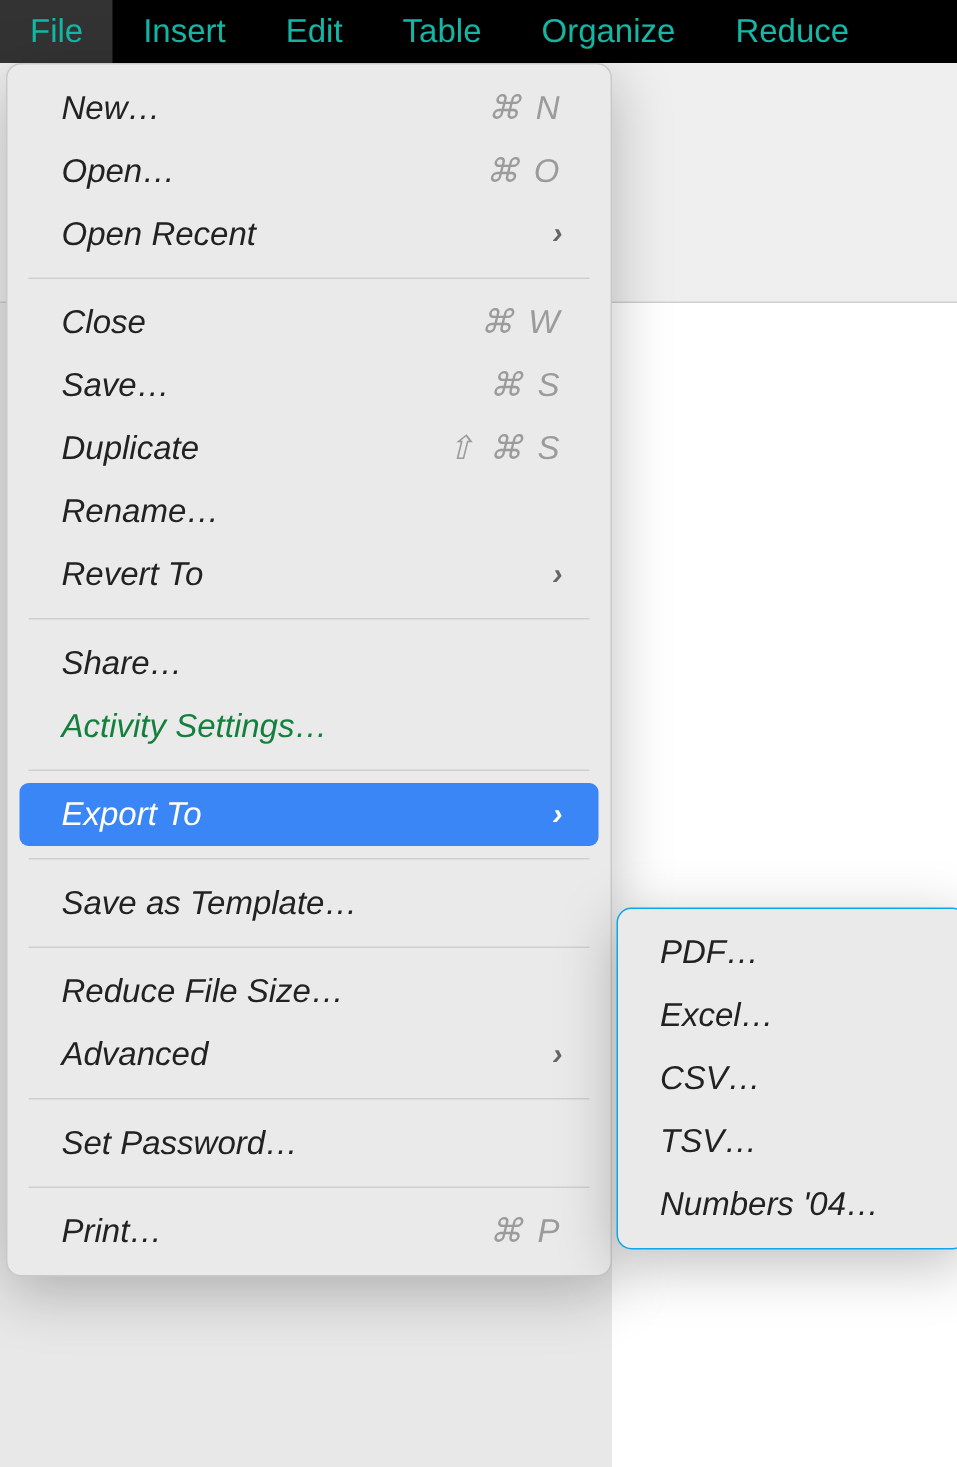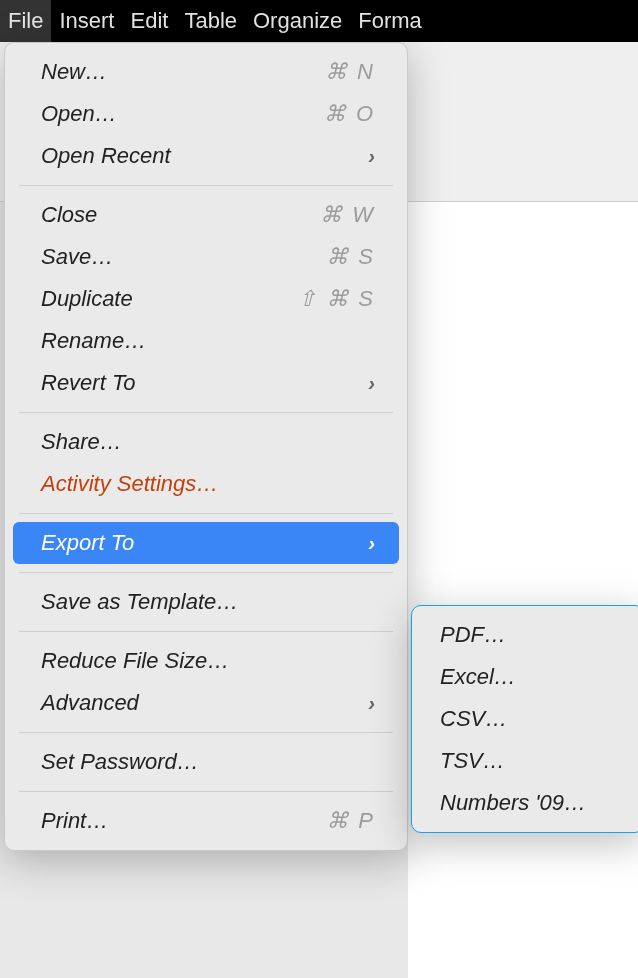--- a/index.html
+++ b/index.html
@@ -16,23 +16,23 @@
     position: relative;
   }
   .menubar {
     background: #000;
     height: 42px;
     display: flex;
     align-items: center;
     padding: 0;
   }
   .menubar-item {
-    color: #e5e5e5;
+    color: #14b8a6;
     font-size: 22px;
-    padding: 0 8px;
+    padding: 0 20px;
     height: 100%;
     display: flex;
     align-items: center;
     cursor: default;
   }
   .menubar-item.active {
     background: #333;
   }
   .toolbar-bg {
     position: absolute;
@@ -73,21 +73,21 @@
     margin: 0 8px;
     border-radius: 6px;
     font-style: italic;
   }
   .menu-item.highlighted {
     background: #3b86f7;
     color: #fff;
     gap: 11px;
   }
   .menu-item.disabled {
-    color: #c2410c;
+    color: #15803d;
   }
   .menu-item .label {
     flex: 1;
   }
   .menu-item .shortcut {
     color: #9b9b9b;
     font-size: 22px;
     letter-spacing: 2px;
     margin-left: 12px;
   }
@@ -126,21 +126,21 @@
 
 <div class="toolbar-bg"></div>
 <div class="doc-bg"></div>
 
 <div class="menubar">
   <div class="menubar-item active">File</div>
   <div class="menubar-item">Insert</div>
   <div class="menubar-item">Edit</div>
   <div class="menubar-item">Table</div>
   <div class="menubar-item">Organize</div>
-  <div class="menubar-item">Forma</div>
+  <div class="menubar-item">Reduce</div>
 </div>
 
 <div class="dropdown">
 
   <div class="menu-item">
     <span class="label">New…</span>
     <span class="shortcut">⌘ N</span>
   </div>
   <div class="menu-item">
     <span class="label">Open…</span>
@@ -226,15 +226,15 @@
   <div class="menu-item">
     <span class="label">Excel…</span>
   </div>
   <div class="menu-item">
     <span class="label">CSV…</span>
   </div>
   <div class="menu-item">
     <span class="label">TSV…</span>
   </div>
   <div class="menu-item">
-    <span class="label">Numbers '09…</span>
+    <span class="label">Numbers '04…</span>
   </div>
 </div>
 
 </body></html>

